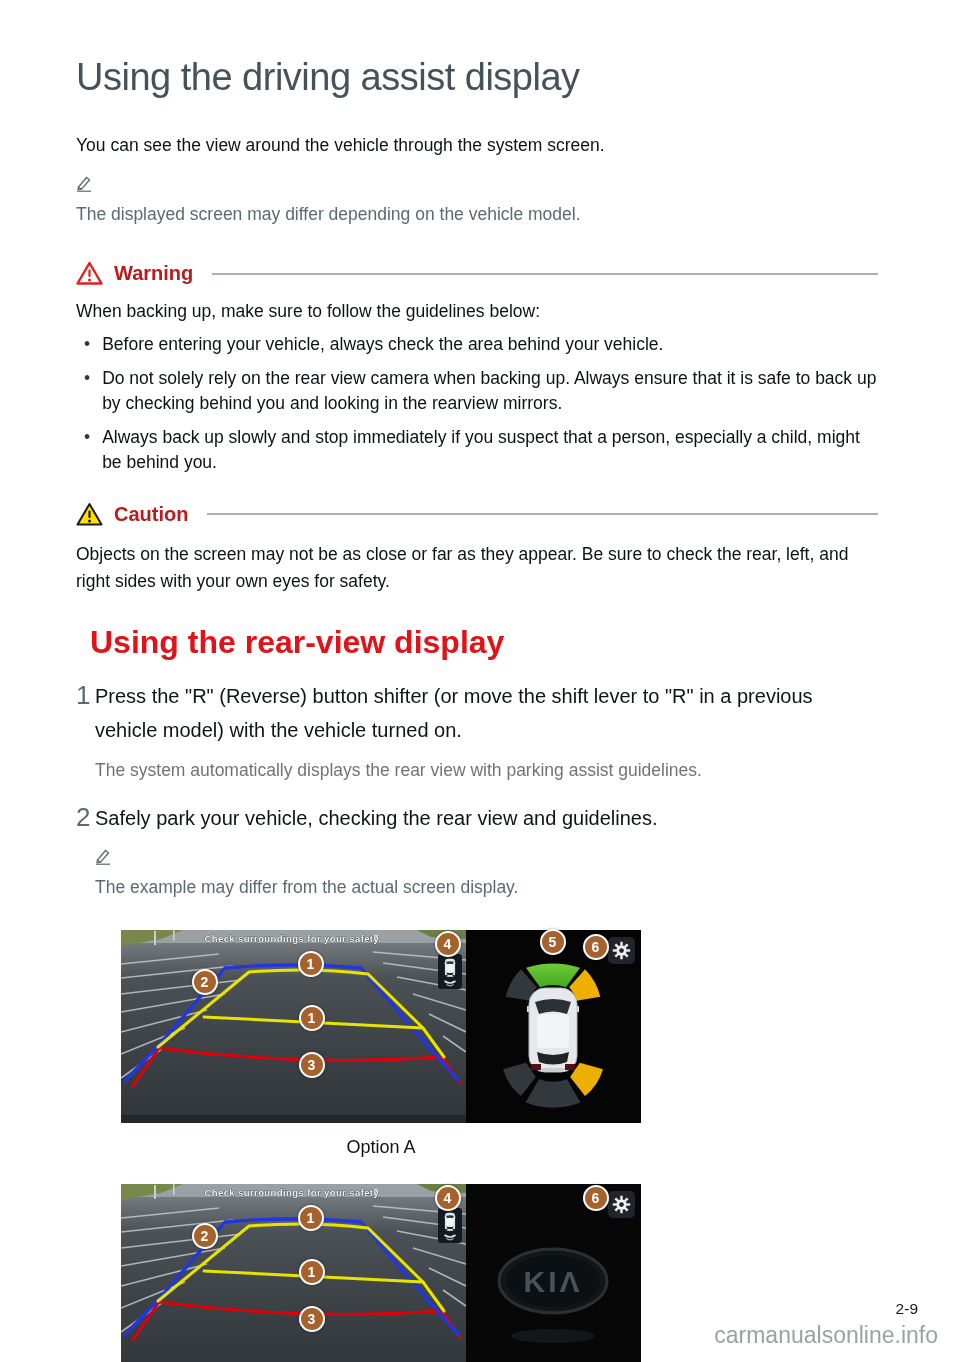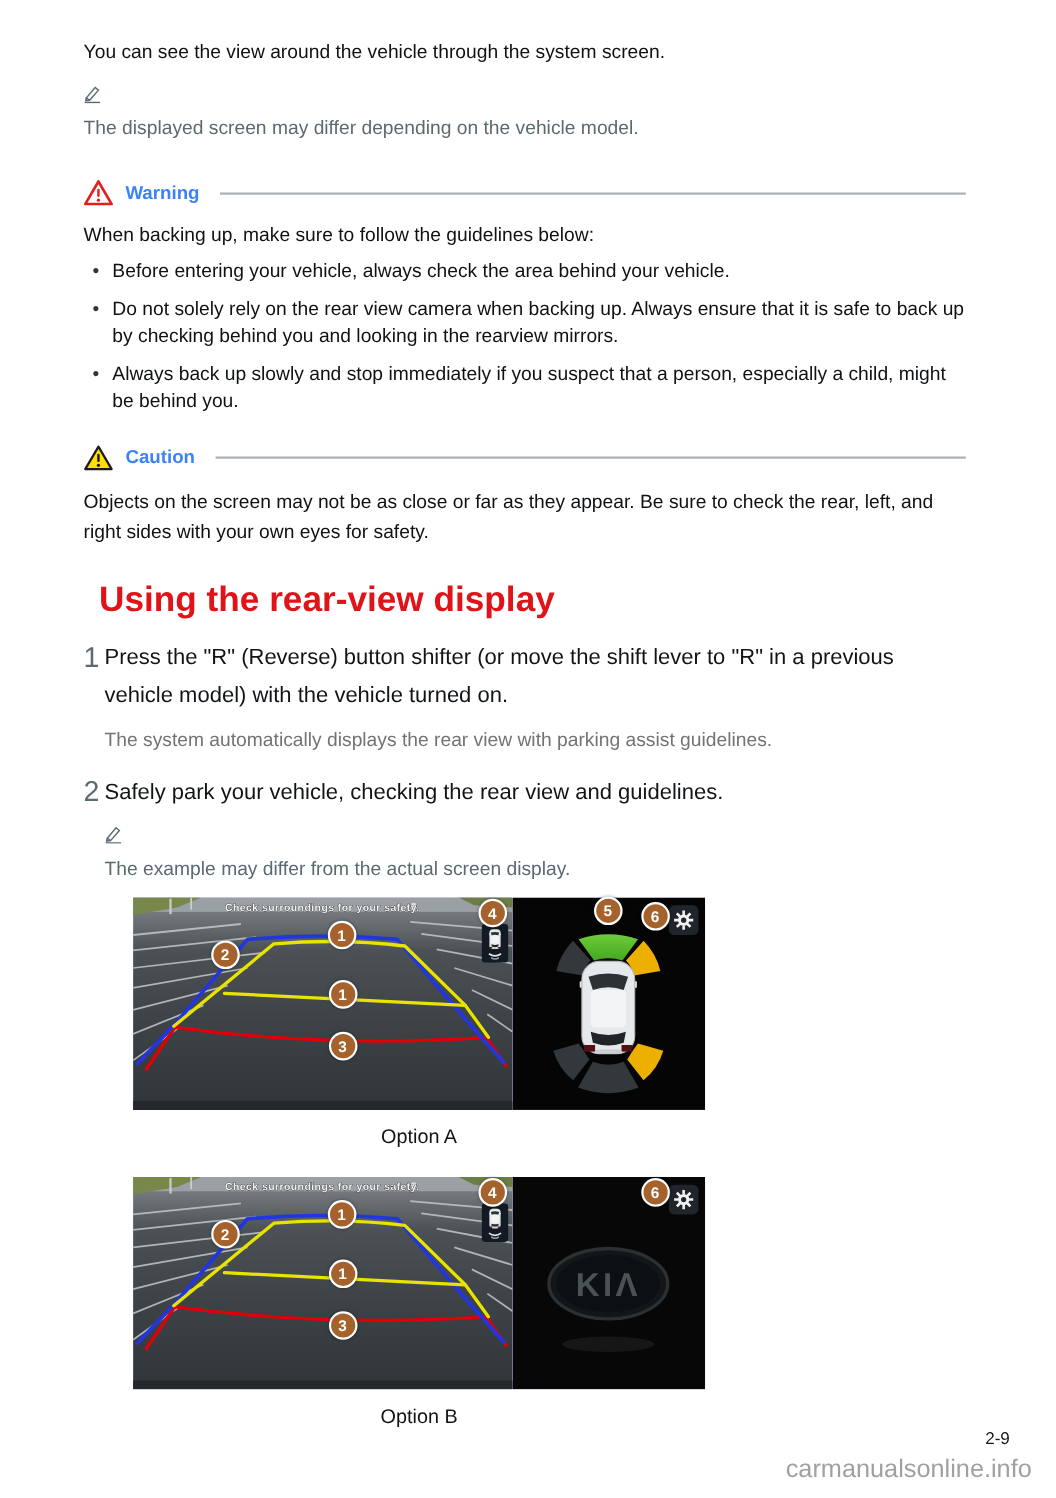--- a/index.html
+++ b/index.html
@@ -9,39 +9,39 @@
 
   h1.title{margin:56px 0 0;font-size:38px;line-height:42px;font-weight:400;
            color:#46525a;letter-spacing:-0.5px;}
   .intro{margin:34px 0 0;font-size:17.5px;line-height:26px;color:#0e1215;}
 
   .note-row{display:flex;align-items:flex-start;gap:10px;margin:14px 0 0;
             font-size:17.5px;line-height:25px;color:#5b6a71;flex-direction:column;}
   .note-row .pencil{flex:0 0 auto;margin-top:3px;}
 
   .alert-head{display:flex;align-items:center;gap:11px;margin:34px 0 0;}
-  .alert-label{font-size:17px;font-weight:bold;color:#3b82f6;}
+  .alert-label{font-size:20px;font-weight:bold;color:#b91c1c;}
   .alert-rule{flex:1;height:2px;background:#aab1b5;margin-left:8px;}
 
   .lead{margin:12px 0 0;font-size:17.5px;line-height:26px;color:#0e1215;}
   ul.bullets{list-style:none;margin:4px 0 0;padding:0;}
   ul.bullets li{display:flex;gap:12px;margin:8px 0 0;padding-left:8px;
                 font-size:17.5px;line-height:25.5px;color:#0e1215;}
   ul.bullets li .dot{flex:0 0 auto;color:#30363a;}
   .body-text{margin:14px 0 0;font-size:17.5px;line-height:27px;color:#0e1215;}
 
   h2.red{margin:32px 14px 0;font-size:32px;line-height:30px;font-weight:bold;color:#e01319;}
 
   .step{display:flex;margin:22px 0 0;}
   .step-num{flex:0 0 19px;font-size:26px;line-height:32px;color:#5c6a72;}
   .step-text{font-size:20px;line-height:34px;color:#101417;}
   .step-sub{margin:10px 0 0 19px;font-size:17.5px;line-height:26px;color:#737373;}
   .step-note{margin:10px 0 0 19px;}
 
-  .figure{position:relative;width:520px;height:193px;margin:14px 0 0 45px;background:#c4b5fd;
+  .figure{position:relative;width:520px;height:193px;margin:30px 0 0 45px;background:#e5e5e5;
           display:flex;}
   .figure.second{margin-top:26px;}
   .figcap{width:520px;margin:13px 0 0 45px;text-align:center;font-size:18px;line-height:22px;color:#101417;}
   .figcap.b{margin-top:14px;}
 
   .cam,.panel{display:block;flex:0 0 auto;}
 
   .callout{position:absolute;width:22px;height:22px;border:2.5px solid #fff;border-radius:50%;
            background:#a5622d;color:#fff;font-size:14px;font-weight:bold;
            display:flex;align-items:center;justify-content:center;
@@ -125,20 +125,21 @@
       </g>
       <circle cx="12" cy="12" r="6.5" fill="#f2f2f2"></circle>
       <circle cx="12" cy="12" r="3" fill="#20242b"></circle>
     </symbol>
   </defs>
 </svg>
 
 <div class="page">
   <div class="content">
 
+    <h1 class="title">Using the driving assist display</h1>
 
     <p class="intro">You can see the view around the vehicle through the system screen.</p>
 
     <div class="note-row">
       <svg class="pencil" width="16" height="17" viewBox="0 0 16 17">
         <path d="M2.5,12 L10.5,2.5 L13.5,5 L5.5,14.2 Z" fill="none" stroke="#5b6a71" stroke-width="1.3"></path>
         <path d="M2.5,12 L2,14.6 L5.5,14.2" fill="none" stroke="#5b6a71" stroke-width="1.3"></path>
         <line x1="1" y1="16.2" x2="15" y2="16.2" stroke="#5b6a71" stroke-width="1.2"></line>
       </svg>
       <span>The displayed screen may differ depending on the vehicle model.</span>

